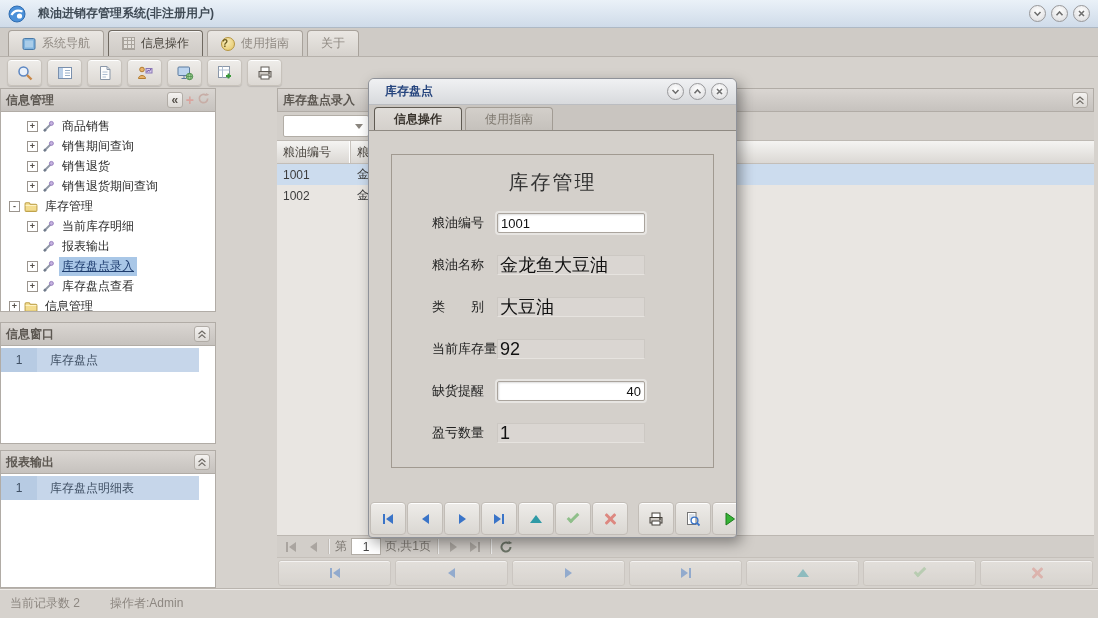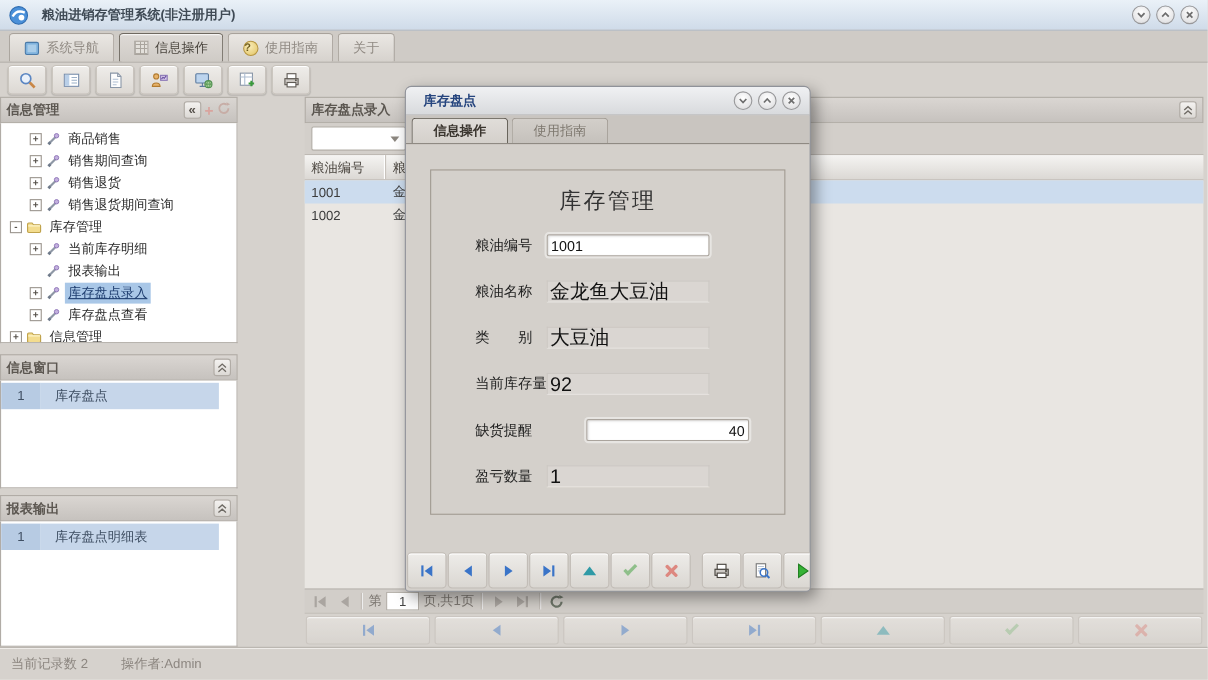--- a/index.html
+++ b/index.html
@@ -147,21 +147,21 @@
   .d-body { position:absolute; left:0; right:0; top:52px; bottom:36px; }
   .form-box { position:absolute; left:22px; right:22px; top:23px; bottom:33px; border:1px solid #a19a91; }
   .form-title { margin-top:14px; text-align:center; font-size:20px; letter-spacing:2px; color:#333; }
   .frow { position:absolute; left:40px; right:28px; height:22px; display:flex; align-items:center; }
   .flabel { width:65px; flex:none; font-size:13px; color:#222; white-space:pre; }
   .ffield { width:148px; height:20px; background:#dad6d2; border:1px solid #ccc8c3;
     border-bottom-color:#e6e3df; font-size:18px; display:flex; align-items:center; padding-left:2px; color:#111; }
   .finput { width:148px; height:20px; border:1px solid #aaa49d; border-radius:2px; background:#fff;
     box-shadow:inset 1px 1px 2px rgba(0,0,0,.14), 0 0 0 2px rgba(255,255,255,.45);
     font:13px "Liberation Sans","DejaVu Sans",sans-serif; padding:0 3px; outline:none; color:#111; }
-  .finput.right { text-align:right;margin-left:36px; }
+  .finput.right { text-align:right; }
   .d-btnbar { position:absolute; left:0; right:0; bottom:0; height:36px; display:flex; gap:1px; padding:1px; }
   .dbtn { width:36px; flex:none; height:33px; border:1px solid #c2bdb7; border-radius:4px;
     background:linear-gradient(#eeece9,#dad7d2); box-shadow:inset 0 1px 0 #fff;
     display:flex; align-items:center; justify-content:center; cursor:pointer; }
   .dspacer { width:8px; flex:none; }
 </style>
 </head>
 <body>
 
 <div id="app">

